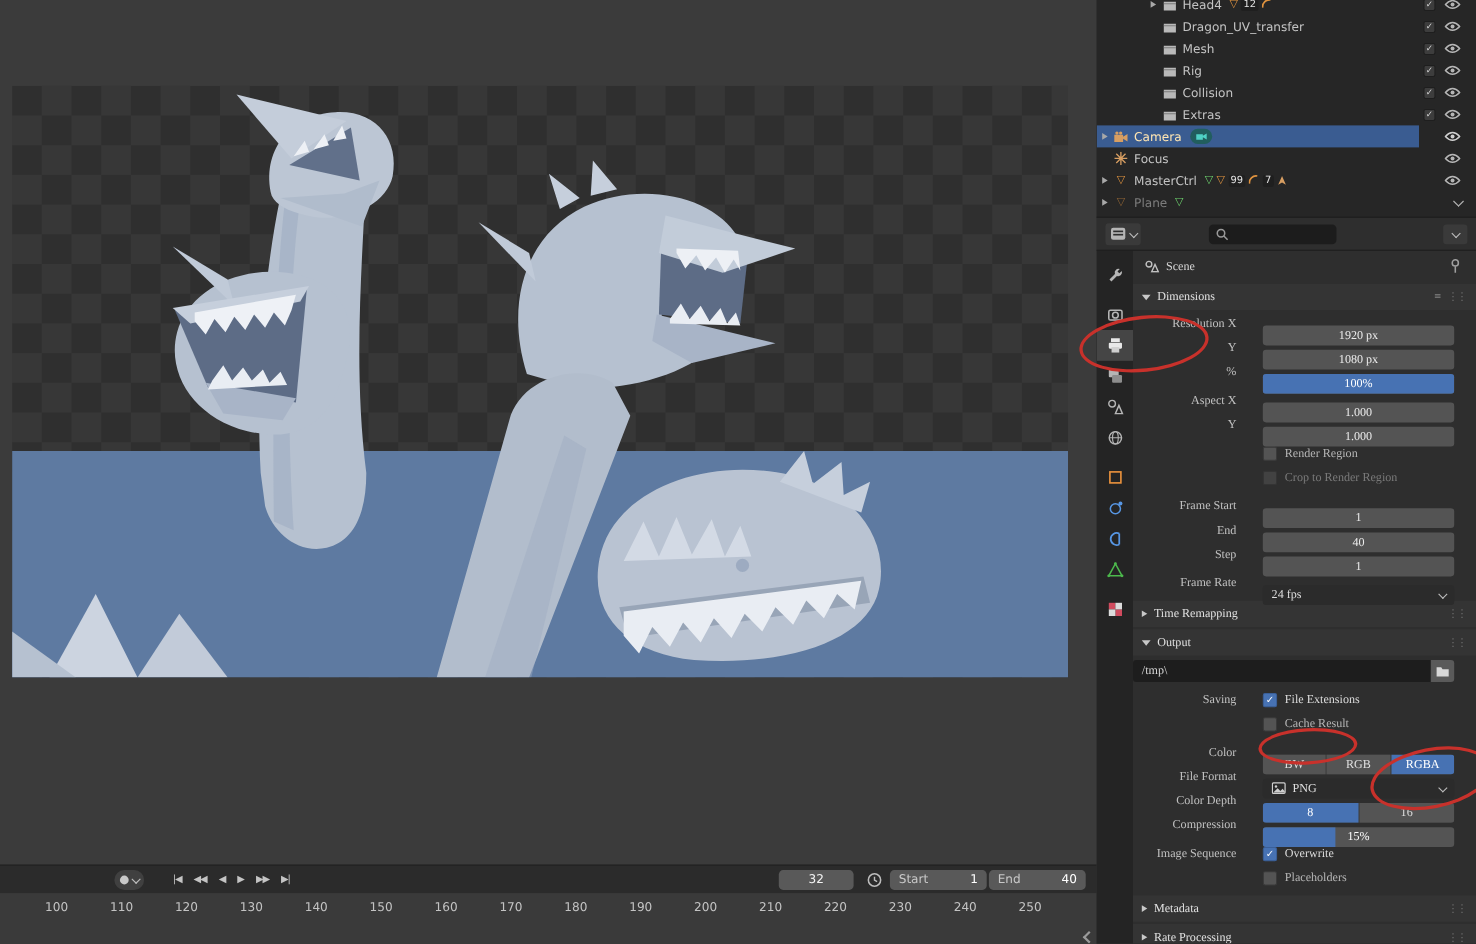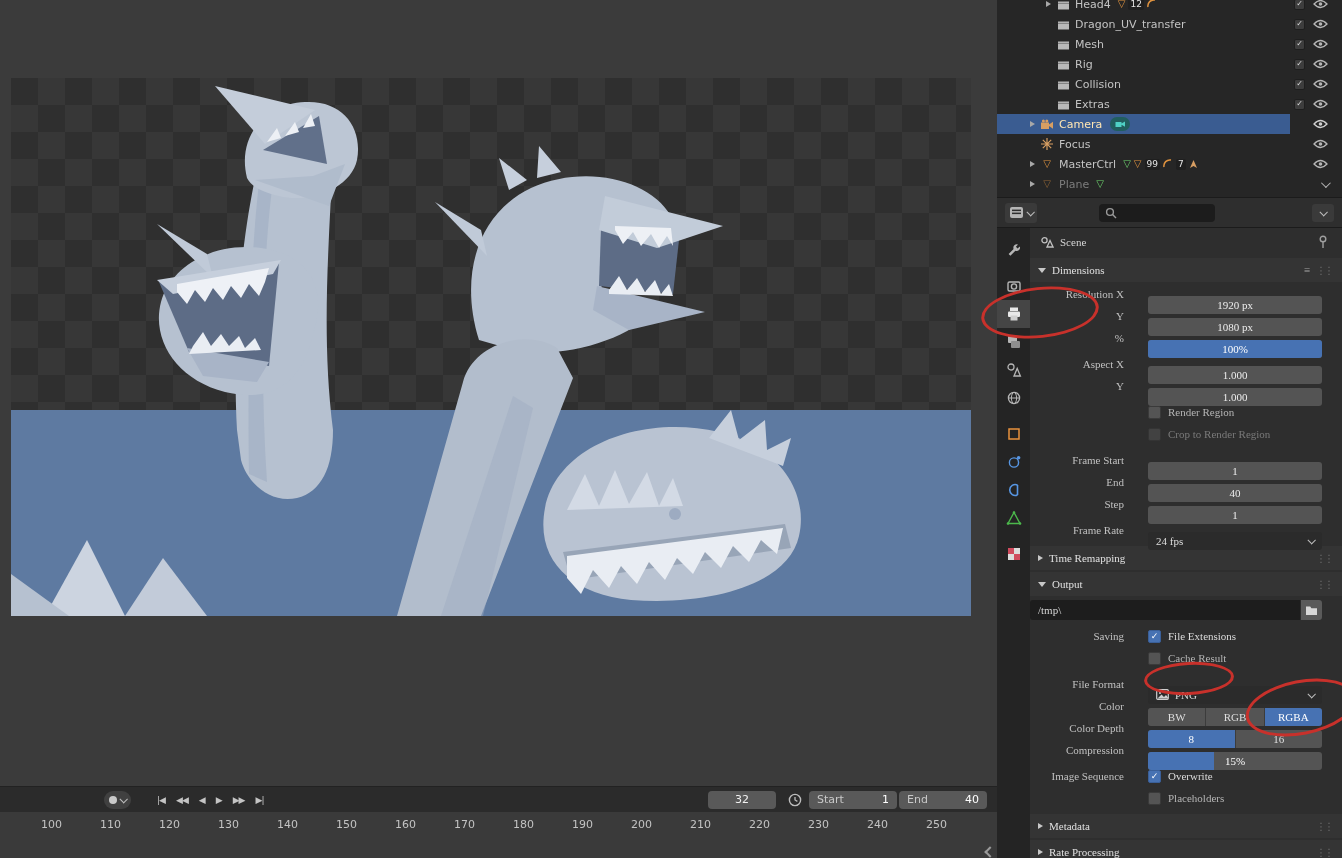--- a/index.html
+++ b/index.html
@@ -39,21 +39,21 @@
   .collapse-ch { position:absolute; right:3px; top:36px; width:8px; height:8px; border-left:2px solid #9a9a9a; border-bottom:2px solid #9a9a9a; transform:rotate(45deg); }
 
   
   .right { position:absolute; left:997px; top:0; width:345px; height:858px; background:#2a2a2a; display:flex; flex-direction:column; }
 
   
   .outliner { height:198px; background:#262626; overflow:hidden; border-bottom:1px solid #1b1b1b; }
   .ol-row { height:20px; display:flex; align-items:stretch; }
   .ol-row.first { margin-top:-6px; }
   .ol-main { flex:1; display:flex; align-items:center; }
-  .ol-main.lvl1 { padding-left:28px; }
+  .ol-main.lvl1 { }
   .ol-main.lvl2 { padding-left:44px; }
   .ol-main.selected { background:#3a5c91; }
   .exp { width:14px; display:flex; align-items:center; justify-content:center; }
   .tri-r { width:0; height:0; border-top:3.5px solid transparent; border-bottom:3.5px solid transparent; border-left:5px solid #a8a8a8; }
   .ol-ic { width:16px; display:flex; align-items:center; justify-content:center; margin-right:4px; }
   .ol-label { color:#c3c3c3; white-space:nowrap; }
   .selected .ol-label { color:#ffe6b3; }
   .dimmed .ol-label { color:#7d7d7d; }
   .dimmed .ol-ic { opacity:.55; }
   .ol-extras { display:flex; align-items:center; gap:3px; margin-left:7px; }
@@ -729,42 +729,42 @@
       </div>
       <div class="crow">
         <span class="clabel"></span>
         <div class="cbwrap">
           <span class="cb"></span>
           <span class="cbl dim">Cache Result</span>
         </div>
       </div>
       <div class="gap"></div>
       <div class="crow">
+        <span class="clabel">Color</span>
+        <div class="cfield seg">
+          <div class="sb">BW</div>
+          <div class="sb">RGB</div>
+          <div class="sb sel">RGBA</div>
+        </div>
+      </div>
+      <div class="crow">
         <span class="clabel">File Format</span>
         <div class="cfield drop">
           <span>
               <svg width="13" height="11">
                 <rect x="0.7" y="0.7" width="11.6" height="9.6" rx="1" fill="none" stroke="#cfcfcf" stroke-width="1.2"></rect>
                 <circle cx="4" cy="4" r="1.1" fill="#cfcfcf"></circle>
                 <path d="M2 9 L5.5 5.5 L8 8 L10 6 L12 8.5 V9.5 H2 Z" fill="#cfcfcf"></path>
               </svg>
             </span>
           <span>PNG</span>
           <span class="chev"></span>
         </div>
       </div>
       <div class="crow">
-        <span class="clabel">Color</span>
-        <div class="cfield seg">
-          <div class="sb">BW</div>
-          <div class="sb">RGB</div>
-          <div class="sb sel">RGBA</div>
-        </div>
-      </div>
-      <div class="crow">
         <span class="clabel">Color Depth</span>
         <div class="cfield seg">
           <div class="sb sel">8</div>
           <div class="sb">16</div>
         </div>
       </div>
       <div class="crow">
         <span class="clabel">Compression</span>
         <div class="cfield slider">
             <div class="fill" style="width:38%"></div>

